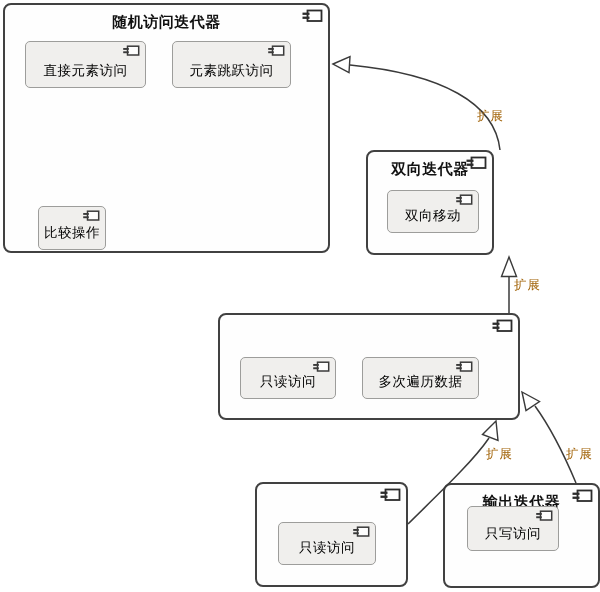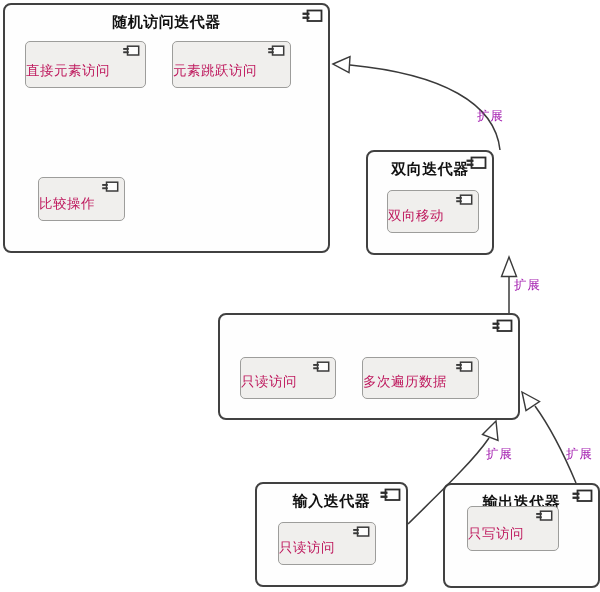--- a/index.html
+++ b/index.html
@@ -35,43 +35,43 @@
   
   .sub {
     position:absolute;
     background:#f0efed;
     border:1.5px solid #9d9d9b;
     border-radius:5px;
   }
   .sub-label {
     position:absolute;
     left:0; right:0; bottom:7px;
-    text-align:left;
+    text-align:center;
     font-size:13.5px;
-    color:#be185d;
+    color:#000000;
     letter-spacing:0.5px;
   }
 
   
   .cicon { position:absolute; line-height:0; }
   .cicon.on-comp { top:4px; right:5px; }
   .cicon.on-sub  { top:3px; right:5px; }
 
   
   .edges {
     position:absolute; left:0; top:0;
     width:600px; height:592px;
     z-index:3;
     pointer-events:none;
   }
   .edge-label {
     position:absolute;
     z-index:4;
     font-size:12.5px;
-    color:#a21caf;
+    color:#a16207;
     letter-spacing:1px;
     pointer-events:none;
   }
 </style>
 </head>
 <body>
 
 <div class="canvas">
 
   <div class="comp" style="left:3px;top:3px;width:327px;height:250px;">
@@ -99,21 +99,21 @@
       <span class="cicon on-sub">
         <svg width="18" height="12" viewBox="0 0 18 12">
           <rect x="5.5" y="1.2" width="11.2" height="8.8" fill="#fdfdfd" stroke="#3a3a3a" stroke-width="1.5"></rect>
           <rect x="1.2" y="3" width="5.6" height="1.9" fill="#3a3a3a"></rect>
           <rect x="1.2" y="6.3" width="5.6" height="1.9" fill="#3a3a3a"></rect>
         </svg>
       </span>
       <span class="sub-label">元素跳跃访问</span>
     </div>
 
-    <div class="sub" style="left:33px;top:172px;width:87px;height:44px;">
+    <div class="sub" style="left:33px;top:201px;width:68px;height:44px;">
       <span class="cicon on-sub">
         <svg width="18" height="12" viewBox="0 0 18 12">
           <rect x="5.5" y="1.2" width="11.2" height="8.8" fill="#fdfdfd" stroke="#3a3a3a" stroke-width="1.5"></rect>
           <rect x="1.2" y="3" width="5.6" height="1.9" fill="#3a3a3a"></rect>
           <rect x="1.2" y="6.3" width="5.6" height="1.9" fill="#3a3a3a"></rect>
         </svg>
       </span>
       <span class="sub-label">比较操作</span>
     </div>
   </div>
@@ -173,21 +173,20 @@
   </div>
 
   <div class="comp" style="left:255px;top:482px;width:153px;height:105px;">
     <span class="cicon on-comp">
       <svg width="22" height="14" viewBox="0 0 22 14">
         <rect x="6.5" y="1.5" width="14" height="10.5" fill="#fff" stroke="#2c2c2c" stroke-width="1.8"></rect>
         <rect x="1.5" y="3.6" width="7" height="2.3" fill="#2c2c2c"></rect>
         <rect x="1.5" y="7.6" width="7" height="2.3" fill="#2c2c2c"></rect>
       </svg>
     </span>
-    <div class="comp-title">输入迭代器</div>
 
     <div class="sub" style="left:21px;top:38px;width:98px;height:43px;">
       <span class="cicon on-sub">
         <svg width="18" height="12" viewBox="0 0 18 12">
           <rect x="5.5" y="1.2" width="11.2" height="8.8" fill="#fdfdfd" stroke="#3a3a3a" stroke-width="1.5"></rect>
           <rect x="1.2" y="3" width="5.6" height="1.9" fill="#3a3a3a"></rect>
           <rect x="1.2" y="6.3" width="5.6" height="1.9" fill="#3a3a3a"></rect>
         </svg>
       </span>
       <span class="sub-label">只读访问</span>

